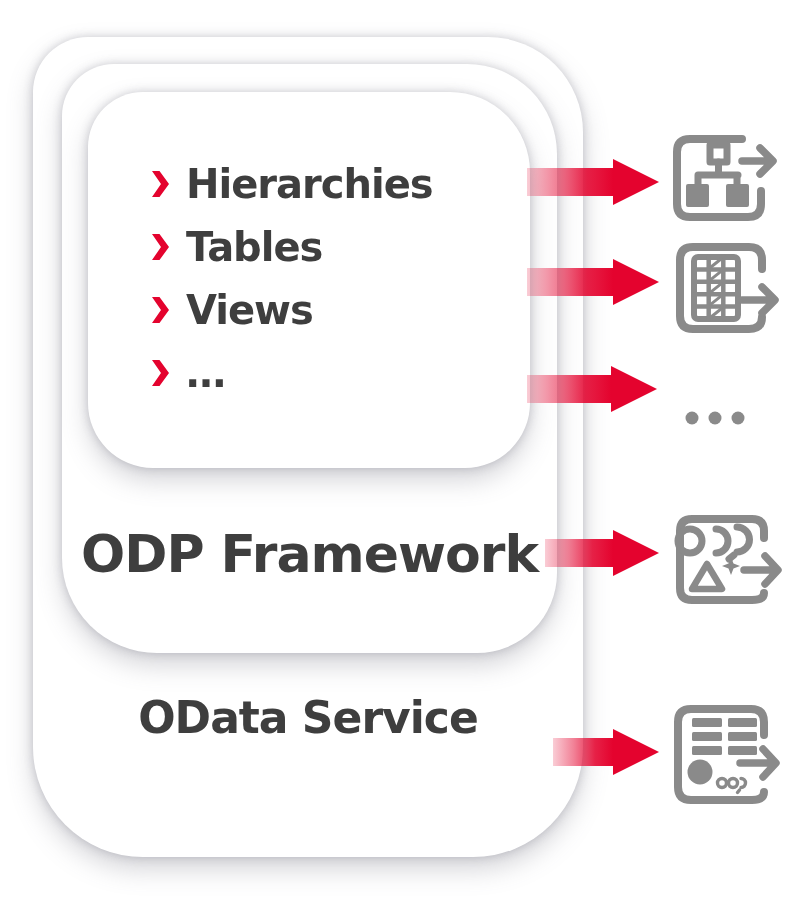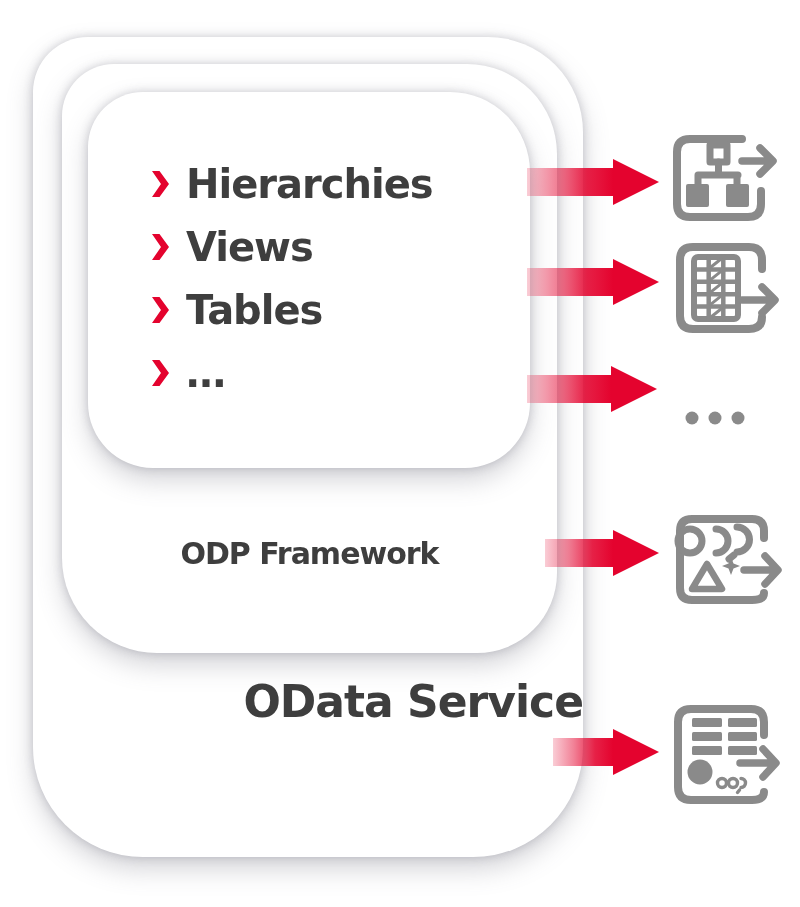--- a/index.html
+++ b/index.html
@@ -16,26 +16,26 @@
   #middle-card { left:62px; top:64px;  width:495px; height:589px; border-radius:52px 90px 80px 95px;  z-index:2; }
   #inner-card  { left:88px; top:92px;  width:442px; height:376px; border-radius:55px 80px 65px 65px;  z-index:3; }
 
   .list { position:absolute; left:152px; top:152px; z-index:4; display:flex; flex-direction:column; }
   .list-row { display:flex; align-items:center; height:63px; }
   .chevron { width:19px; height:26px; margin-right:15px; flex:0 0 auto; }
   .item-label { font-size:40px; font-weight:700; color:#3e3e3e; letter-spacing:-1px; white-space:nowrap; }
 
   .odp-label {
     position:absolute; left:62px; top:527px; width:495px; z-index:4;
-    text-align:center; font-size:30px; line-height:54px; font-weight:700;
+    text-align:center; font-size:52px; line-height:54px; font-weight:700;
     color:#3e3e3e; letter-spacing:-1px;
   }
   .odata-label {
-    position:absolute; left:33px; top:670px; width:550px; z-index:4;
-    text-align:right; font-size:44px; line-height:64px; font-weight:700;
+    position:absolute; left:33px; top:686px; width:550px; z-index:4;
+    text-align:center; font-size:44px; line-height:64px; font-weight:700;
     color:#3e3e3e; letter-spacing:-1px;
   }
 
   .arrow { position:absolute; display:flex; align-items:center; height:46px; z-index:6; }
   .arrow-shaft {
     height:28px;
     background:linear-gradient(90deg, rgba(228,3,46,0.20) 0%, rgba(228,3,46,0.50) 35%, rgba(228,3,46,0.88) 70%, #e4032e 100%);
   }
   .arrow-head {
     width:0; height:0;
@@ -68,27 +68,27 @@
     <div class="list-row">
       <svg class="chevron" viewBox="0 0 19 26">
           <polygon points="0,0 7.5,0 17,13 7.5,26 0,26 9,13" fill="#e4032e"></polygon>
         </svg>
       <span class="item-label">Hierarchies</span>
     </div>
     <div class="list-row">
       <svg class="chevron" viewBox="0 0 19 26">
           <polygon points="0,0 7.5,0 17,13 7.5,26 0,26 9,13" fill="#e4032e"></polygon>
         </svg>
-      <span class="item-label">Views</span>
+      <span class="item-label">Tables</span>
     </div>
     <div class="list-row">
       <svg class="chevron" viewBox="0 0 19 26">
           <polygon points="0,0 7.5,0 17,13 7.5,26 0,26 9,13" fill="#e4032e"></polygon>
         </svg>
-      <span class="item-label">Tables</span>
+      <span class="item-label">Views</span>
     </div>
     <div class="list-row">
       <svg class="chevron" viewBox="0 0 19 26">
           <polygon points="0,0 7.5,0 17,13 7.5,26 0,26 9,13" fill="#e4032e"></polygon>
         </svg>
       <span class="item-label">…</span>
     </div>
   </div>
 
   <div class="odp-label">ODP Framework</div>

